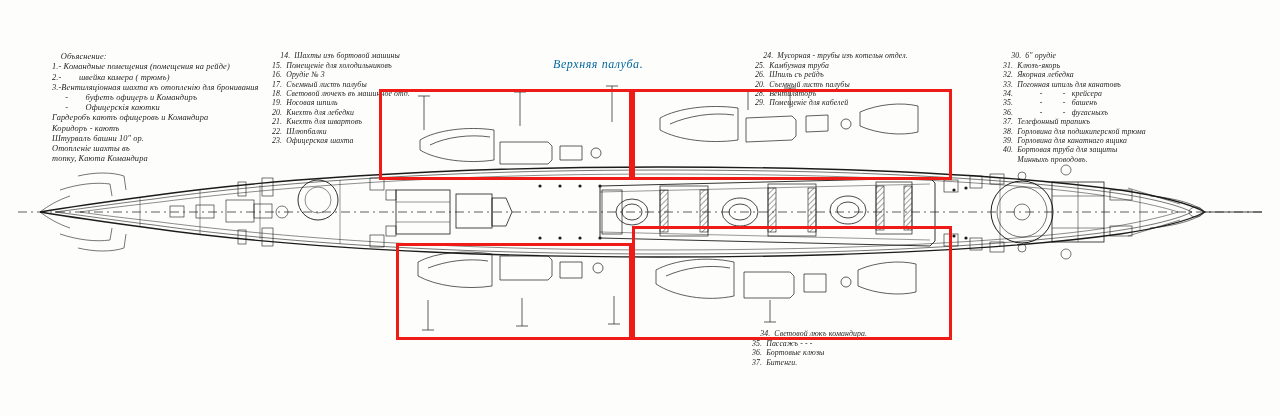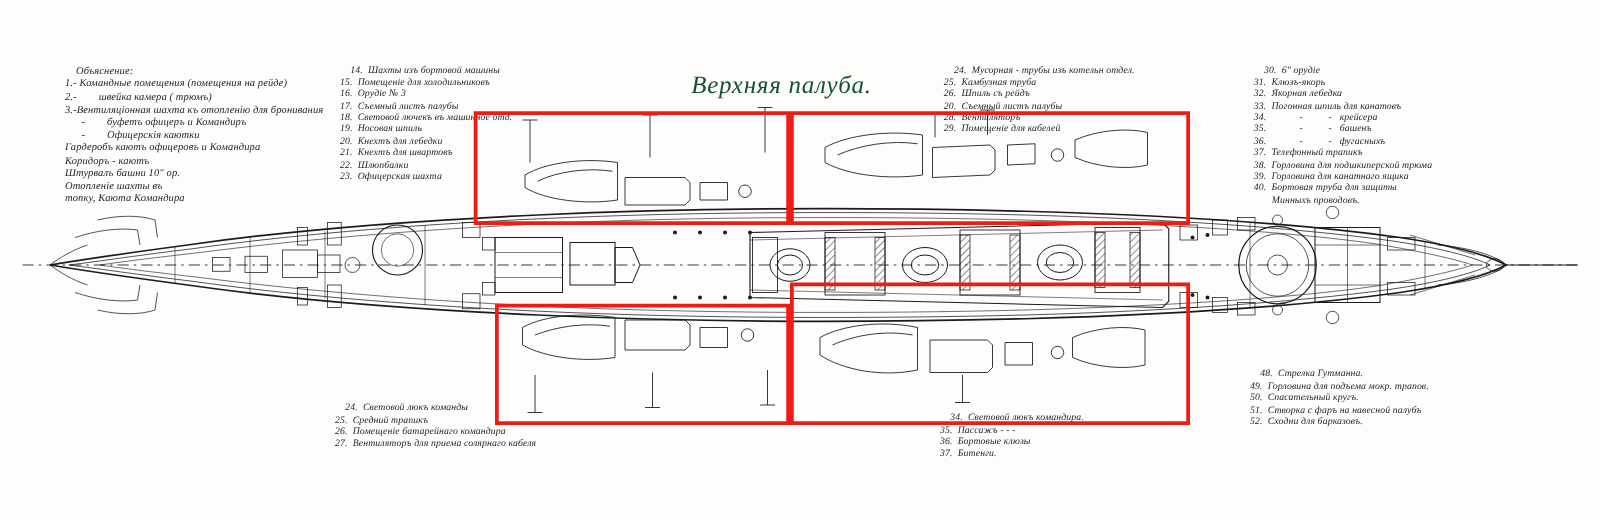--- a/index.html
+++ b/index.html
@@ -34,22 +34,22 @@
     letter-spacing: 0.1px;
   }
   .note.small {
     font-size: 7.8px;
     line-height: 9.4px;
   }
   .title {
     position: absolute;
     font-family: "Liberation Serif", serif;
     font-style: italic;
-    font-size: 20px;
-    color: #14532d;
+    font-size: 12px;
+    color: #0369a1;
     letter-spacing: 0.6px;
     white-space: pre;
   }
   .hl-box {
     position: absolute;
     border: 3px solid #ee1b17;
     box-sizing: border-box;
     background: transparent;
     pointer-events: none;
   }
@@ -315,38 +315,25 @@
 33.  Погонная шпиль для канатовъ
 34.             -          -   крейсера
 35.             -          -   башенъ
 36.             -          -   фугасныхъ
 37.  Телефонный трапикъ
 38.  Горловина для подшкиперской трюма
 39.  Горловина для канатнаго ящика
 40.  Бортовая труба для защиты
        Минныхъ проводовъ.</span>
   </div>
-  <div class="note small" style="left:268px; top:312px;">
-    <span id="lg5">24.  Световой люкъ команды
-25.  Средний трапикъ
-26.  Помещенiе батарейнаго командира
-27.  Вентиляторъ для приема солярнаго кабеля</span>
-  </div>
   <div class="note small" style="left:752px; top:320px;">
     <span id="lg6">34.  Световой люкъ командира.
 35.  Пассажъ - - -
 36.  Бортовые клюзы
 37.  Битенги.</span>
   </div>
-  <div class="note small" style="left:1000px; top:285px;">
-    <span id="lg7">48.  Стрелка Гутманна.
-49.  Горловина для подъема мокр. трапов.
-50.  Спасательный кругъ.
-51.  Створка с фаръ на навесной палубъ
-52.  Сходни для барказовъ.</span>
-  </div>
 
   <div class="hl-box" style="left: 379px; top: 89px; width: 253px; height: 91px; border-color: rgb(238, 27, 23);"></div>
   <div class="hl-box" style="left: 632px; top: 89px; width: 320px; height: 91px; border-color: rgb(238, 27, 23);"></div>
   <div class="hl-box" style="left: 396px; top: 243px; width: 236px; height: 97px; border-color: rgb(238, 27, 23);"></div>
   <div class="hl-box" style="left: 632px; top: 226px; width: 320px; height: 114px; border-color: rgb(238, 27, 23);"></div>
 
 </div>
 
 </body></html>

